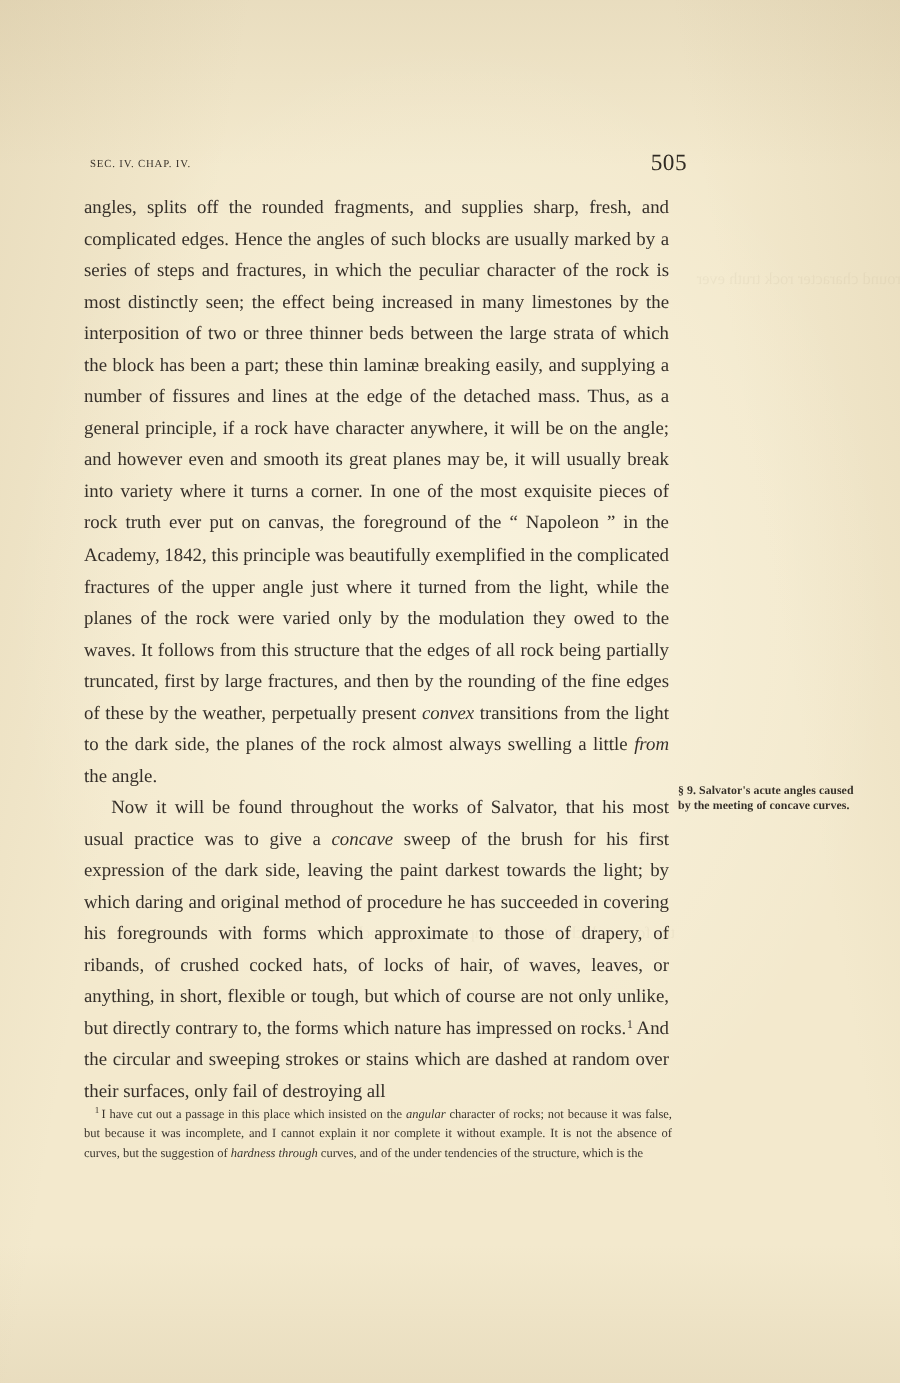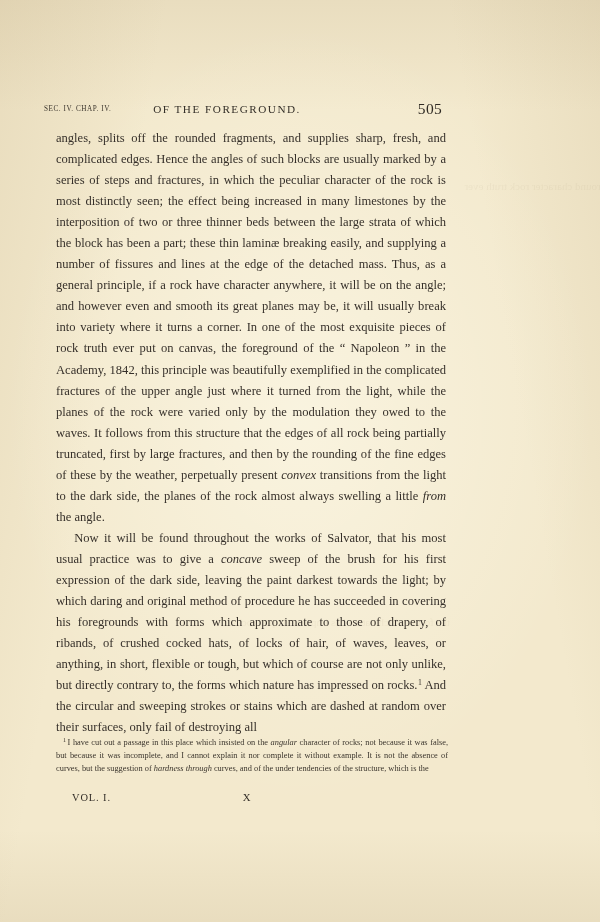--- a/index.html
+++ b/index.html
@@ -25,21 +25,21 @@
       linear-gradient(100deg, rgba(196,176,134,0.22) 0%, rgba(196,176,134,0) 22%),
       linear-gradient(260deg, rgba(196,176,134,0.20) 0%, rgba(196,176,134,0) 20%),
       linear-gradient(180deg, rgba(186,166,126,0.18) 0%, rgba(186,166,126,0) 12%),
       linear-gradient(0deg, rgba(186,166,126,0.18) 0%, rgba(186,166,126,0) 10%);
     pointer-events: none;
   }
 
   
   .runhead {
     position: absolute;
-    left: 44px;
+    left: 60px;
     top: 103px;
     width: 394px;
     height: 16px;
     text-decoration: underline;
   }
   .runhead .sec {
     position: absolute;
     left: 0;
     top: 2px;
     font-size: 7.2px;
@@ -178,33 +178,29 @@
 
 <div class="page">
 
   <div class="paper-tone"></div>
 
   <div class="bleed" style="left:452px; top:176px;">of the foreground character rock truth ever</div>
   <div class="bleed" style="left:150px; top:612px; width:300px;">the forms which nature has impressed upon rocks</div>
 
   <div class="runhead">
     <div class="sec">SEC. IV. CHAP. IV.</div>
-    <div class="title">OF THE FOREGROUND.</div>
     <div class="folio">505</div>
   </div>
 
   <div class="body-text">
     <p class="noindent"><span>angles, splits off the rounded fragments, and supplies sharp, fresh, and complicated edges. Hence the angles of such blocks are usually marked by a series of steps and fractures, in which the peculiar character of the rock is most distinctly seen; the effect being increased in many limestones by the interposition of two or three thinner beds between the large strata of which the block has been a part; these thin laminæ breaking easily, and supplying a number of fissures and lines at the edge of the detached mass. Thus, as a general principle, if a rock have character anywhere, it will be on the angle; and however even and smooth its great planes may be, it will usually break into variety where it turns a corner. In one of the most exquisite pieces of rock truth ever put on canvas, the foreground of the “ Napoleon ” in the Academy, 1842, this principle was beautifully exemplified in the complicated fractures of the upper angle just where it turned from the light, while the planes of the rock were varied only by the modulation they owed to the waves. It follows from this structure that the edges of all rock being partially truncated, first by large fractures, and then by the rounding of the fine edges of these by the weather, perpetually present </span><i>convex</i><span> transitions from the light to the dark side, the planes of the rock almost always swelling a little </span><i>from</i><span> the angle.</span></p>
 
     <p><span>Now it will be found throughout the works of Salvator, that his most usual practice was to give a </span><i>concave</i><span> sweep of the brush for his first expression of the dark side, leaving the paint darkest towards the light; by which daring and original method of procedure he has succeeded in covering his foregrounds with forms which approximate to those of drapery, of ribands, of crushed cocked hats, of locks of hair, of waves, leaves, or anything, in short, flexible or tough, but which of course are not only unlike, but directly contrary to, the forms which nature has impressed on rocks.</span><sup class="fnref">1</sup><span> And the circular and sweeping strokes or stains which are dashed at random over their surfaces, only fail of destroying all</span></p>
   </div>
 
+  <div class="sidenote">§ 9. Salvator's acute angles caused by the meeting of concave curves.</div>
 
   <div class="footnote">
     <p><sup>1</sup><span>I have cut out a passage in this place which insisted on the </span><i>angular</i><span> character of rocks; not because it was false, but because it was incomplete, and I cannot explain it nor complete it without example. It is not the absence of curves, but the suggestion of </span><i>hardness through</i><span> curves, and of the under tendencies of the structure, which is the</span></p>
   </div>
 
-  <div class="pagefoot">
-    <div class="vol">VOL. I.</div>
-    <div class="sig">X</div>
-  </div>
 
 </div>
 
 </body></html>

